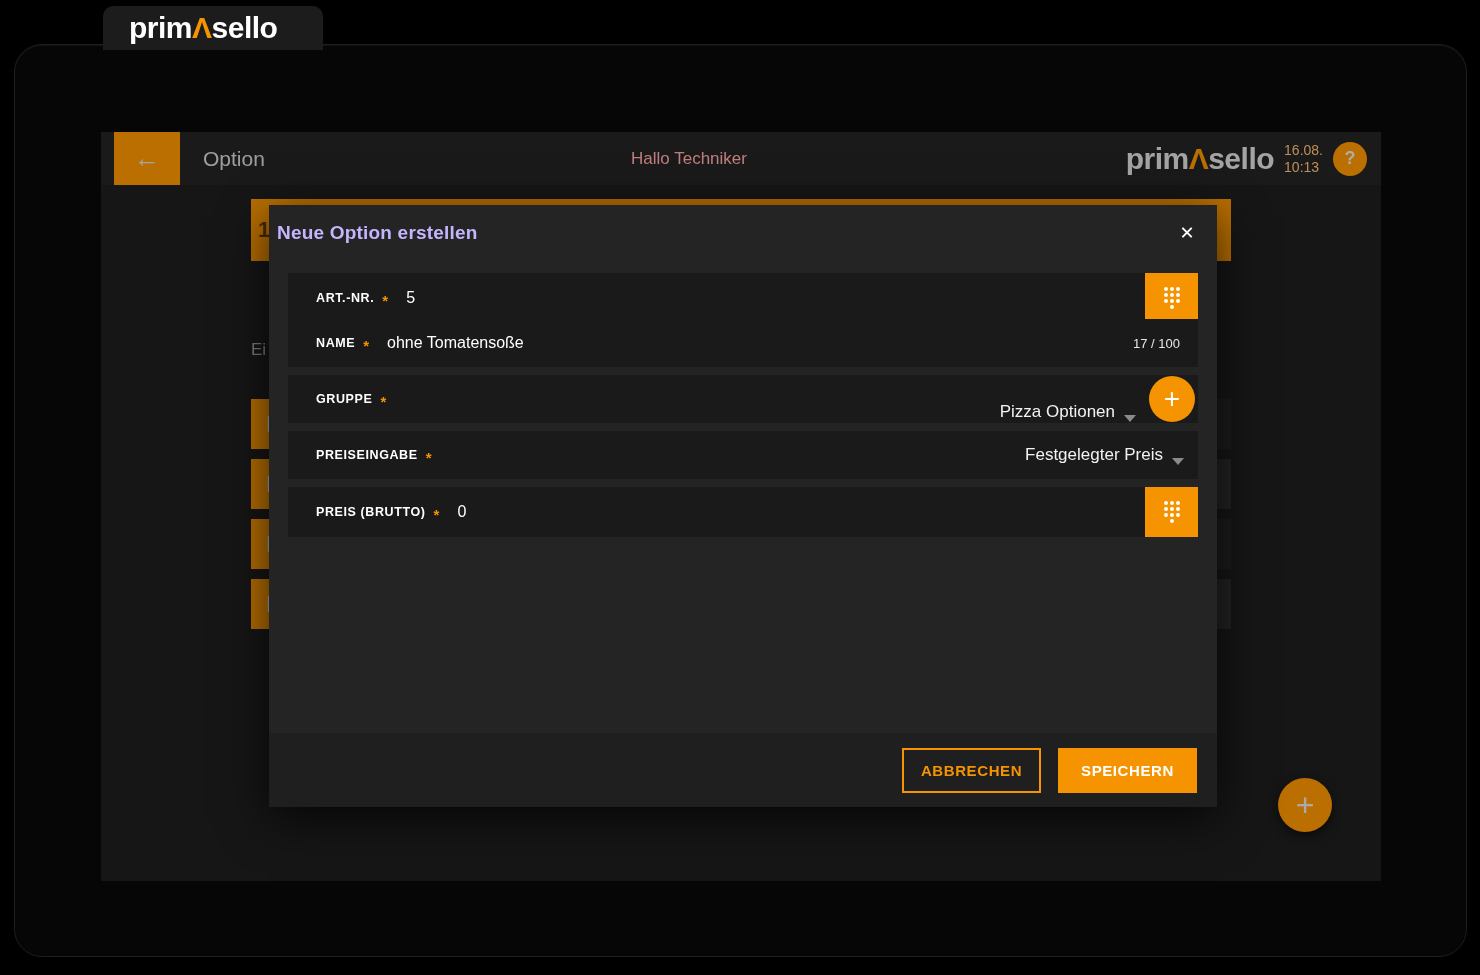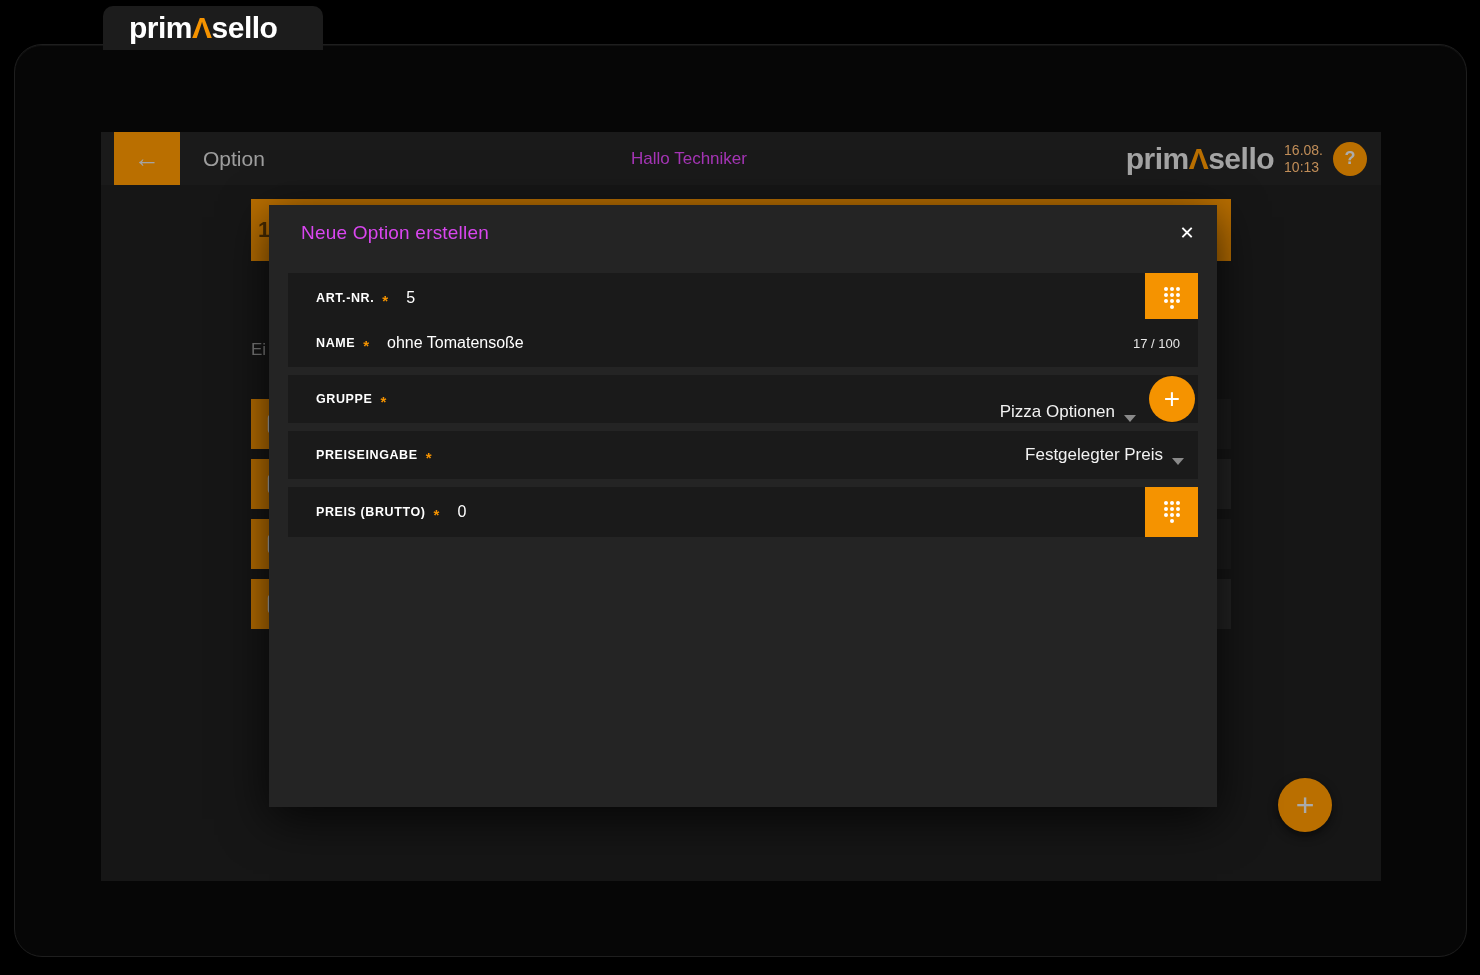--- a/index.html
+++ b/index.html
@@ -28,21 +28,21 @@
   
   .app { position:absolute; left:86px; top:87px; width:1280px; height:749px; background:#1d1d1d; overflow:hidden; }
 
   .app-header { position:relative; height:53px; background:#232323; }
   .back-btn {
     position:absolute; left:13px; top:0; width:66px; height:53px;
     background:#f59300; border:none; color:#d8d8d8; font-size:26px; cursor:pointer;
     display:flex; align-items:center; justify-content:center; font-family:"Liberation Sans", sans-serif;
   }
   .app-title { position:absolute; left:102px; top:0; height:53px; display:flex; align-items:center; font-size:21px; color:#cfcfcf; }
-  .greeting { position:absolute; left:0; right:120px; top:0; height:53px; display:flex; align-items:center; justify-content:center; font-size:17px; color:#d946ef;margin-left:16px; }
+  .greeting { position:absolute; left:0; right:120px; top:0; height:53px; display:flex; align-items:center; justify-content:center; font-size:17px; color:#fca5a5;margin-left:16px; }
   .header-right { position:absolute; right:14px; top:0; height:53px; display:flex; align-items:center; gap:10px; }
   .header-right .logo { font-size:30px; color:#d8d8d8; }
   .datetime { font-size:14px; color:#fdba74; line-height:1.15; }
   .help-btn {
     width:34px; height:34px; border-radius:50%; background:#f59300; border:none;
     color:#e2e2e2; font-size:18px; font-weight:700; cursor:pointer;
     display:flex; align-items:center; justify-content:center; font-family:"Liberation Sans", sans-serif;
   }
 
   .content { position:absolute; top:53px; left:0; right:0; bottom:0; }
@@ -70,21 +70,21 @@
   }
 
   .dim-overlay { position:absolute; inset:0; background:rgba(0,0,0,0.24); z-index:5; pointer-events:none; }
 
   
   .modal {
     position:absolute; left:168px; top:73px; width:948px; height:602px;
     background:#242424; z-index:10; box-shadow:0 12px 45px rgba(0,0,0,0.75);
   }
   .modal-header { position:relative; height:56px; display:flex; align-items:center; }
-  .modal-title { font-size:19px; font-weight:400; color:#d946ef; margin-left:32px; letter-spacing:0.2px; }
+  .modal-title { font-size:19px; font-weight:700; color:#c4b5fd; margin-left:8px; letter-spacing:0.2px; }
   .close-btn {
     position:absolute; right:12px; top:10px; width:36px; height:36px; background:transparent; border:none;
     color:#fff; font-size:18px; cursor:pointer; font-family:"Liberation Sans", sans-serif;
   }
 
   .field-row {
     position:absolute; left:19px; width:910px; background:#1a1a1a;
     display:flex; align-items:center; padding-left:28px;
   }
   .f-label { font-size:12.5px; font-weight:700; color:#fff; letter-spacing:0.6px; }
@@ -276,17 +276,21 @@
                   <circle cx="16" cy="10" r="2"></circle>
                   <circle cx="4" cy="16" r="2"></circle>
                   <circle cx="10" cy="16" r="2"></circle>
                   <circle cx="16" cy="16" r="2"></circle>
                   <circle cx="10" cy="22" r="2"></circle>
                 </g>
               </svg>
           </button>
         </div>
 
+        <div class="modal-footer">
+          <button class="btn btn-cancel">ABBRECHEN</button>
+          <button class="btn btn-save">SPEICHERN</button>
+        </div>
       </div>
 
     </div>
   </div>
 </div>
 
 </body></html>

